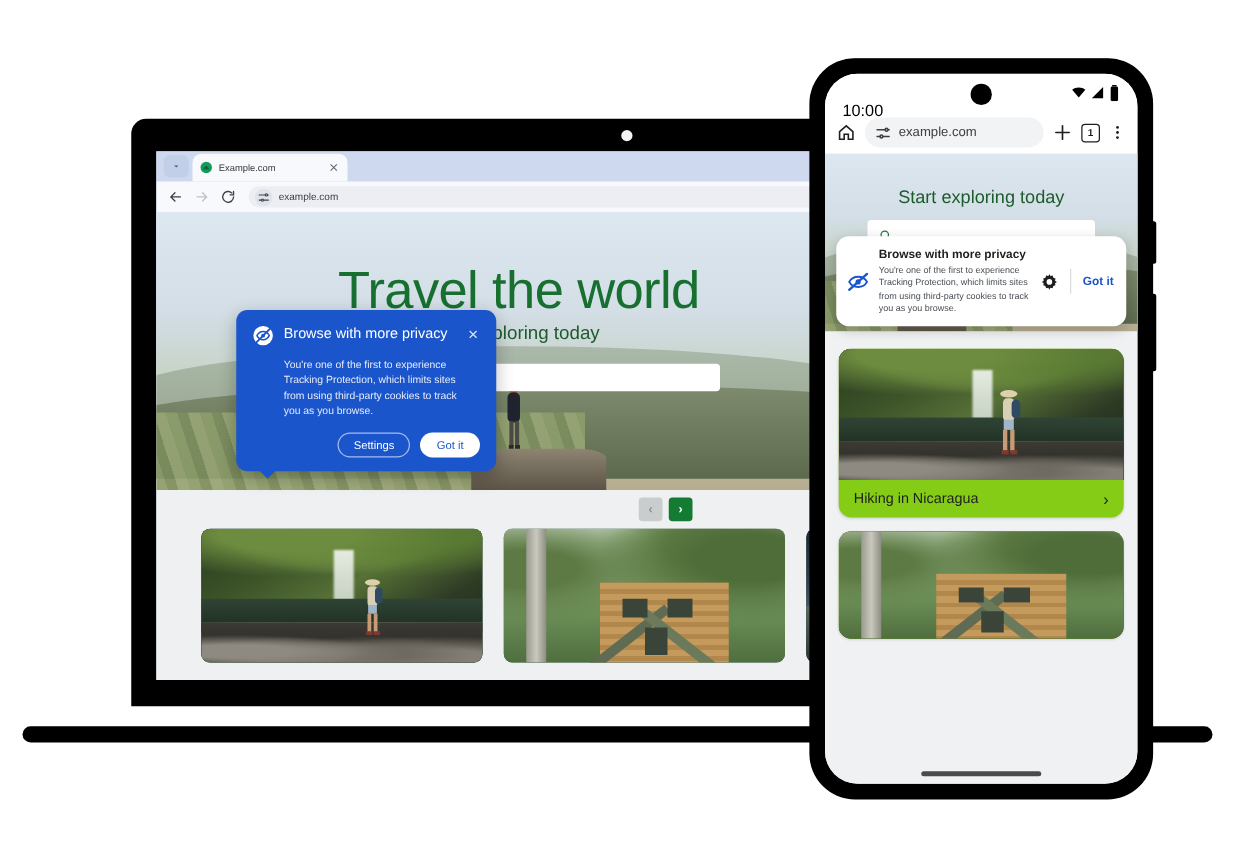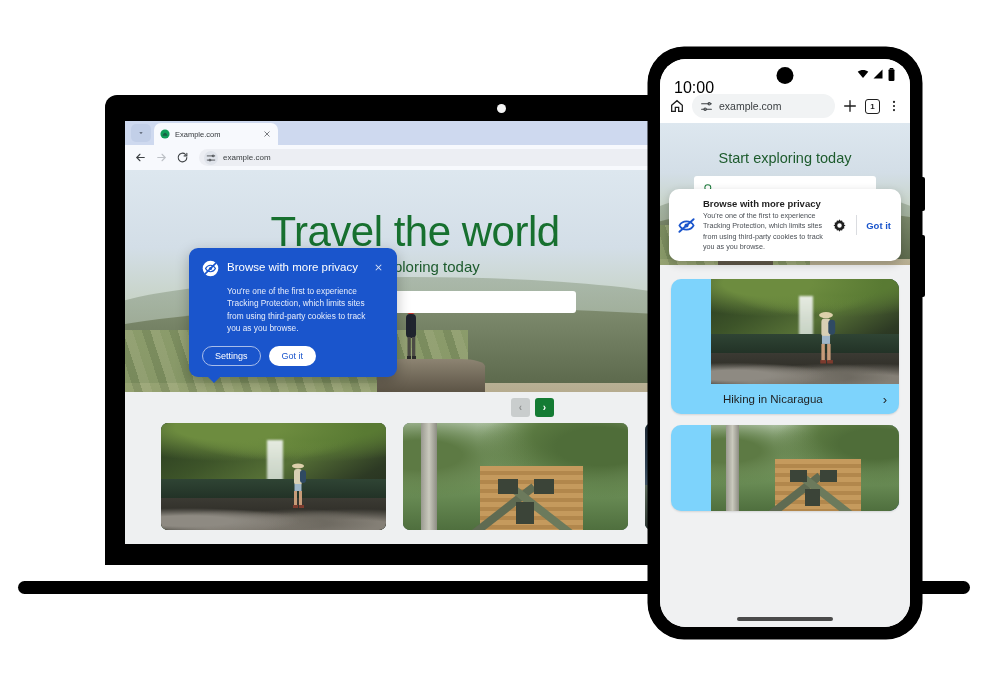--- a/index.html
+++ b/index.html
@@ -117,21 +117,21 @@
   .ph-btn-b { position: absolute; right: -3px; top: 188px; width: 4px; height: 62px;
     background: #000; border-radius: 0 2px 2px 0; }
   .ph-screen {
     position: absolute; left: 12px; top: 12px; right: 12px; bottom: 12px;
     background: #fff; border-radius: 26px; overflow: hidden;
   }
   .ph-status {
     position: relative; height: 30px; background: #fff;
     display: flex; align-items: center; padding: 0 14px;
   }
-  .ph-time { font-size: 16px; color: #000; font-weight: 500; margin-top: 28px; }
+  .ph-time { font-size: 13px; color: #000; font-weight: 500; margin-top: 28px; }
   .ph-punch {
     position: absolute; left: 50%; top: 8px; transform: translateX(-50%);
     width: 17px; height: 17px; border-radius: 50%; background: #000;
   }
   .ph-statusicons { margin-left: auto; display: flex; align-items: center; gap: 3px; }
   .ph-toolbar {
     height: 34px; background: #fff;
     display: flex; align-items: center; gap: 7px; padding: 0 9px;
   }
   .ph-omni {
@@ -153,23 +153,22 @@
     position: absolute; top: 27px; left: 0; width: 100%; text-align: center;
     font-size: 14.5px; color: #1d5b2d;
   }
   .ph-hero-search {
     position: absolute; top: 53px; left: 50%; transform: translateX(-50%);
     width: 182px; height: 24px; background: #fff; border-radius: 3px;
     display: flex; align-items: center; padding: 0 9px;
   }
   .ph-cardwrap { padding: 14px 11px 0; }
   .ph-card {
-    background: #7dd3fc; border-radius: 10px; overflow: hidden;
+    background: #84cc16; border-radius: 10px; overflow: hidden;
     box-shadow: 0 1px 2px rgba(0,0,0,0.12);
-    padding-left: 40px;
   }
   .ph-card-img { height: 105px; position: relative; overflow: hidden; background: #2e3a2a; }
   .ph-card-row {
     height: 30px; display: flex; align-items: center; padding: 0 12px;
   }
   .ph-card-title { font-size: 11.5px; color: #1f1f1f; font-weight: 500; }
   .ph-gesture {
     position: absolute; bottom: 6px; left: 50%; transform: translateX(-50%);
     width: 96px; height: 4px; border-radius: 3px; background: #4a4a4a;
   }
@@ -182,21 +181,21 @@
   }
   .dt-dialog-head { display: flex; align-items: flex-start; gap: 8px; }
   .dt-dialog-title {
     font-size: 11.5px; color: #fff; flex: 1 1 auto; padding-top: 1px;
   }
   .dt-dialog-body {
     font-size: 8.3px; color: #e6ecfb; line-height: 1.5; margin: 8px 0 0 25px;
     padding-right: 4px;
   }
   .dt-dialog-actions {
-    display: flex; align-items: center; gap: 8px;
+    display: flex; justify-content: flex-end; align-items: center; gap: 8px;
     margin-top: 11px;
   }
   .btn-outline {
     border: 1px solid #a8bdea; color: #fff; background: transparent;
     border-radius: 11px; font-size: 9px; padding: 4px 12px;
     font-family: "Liberation Sans", sans-serif;
   }
   .btn-filled {
     border: none; color: #1a55cc; background: #fff;
     border-radius: 11px; font-size: 9px; padding: 5px 13px;

